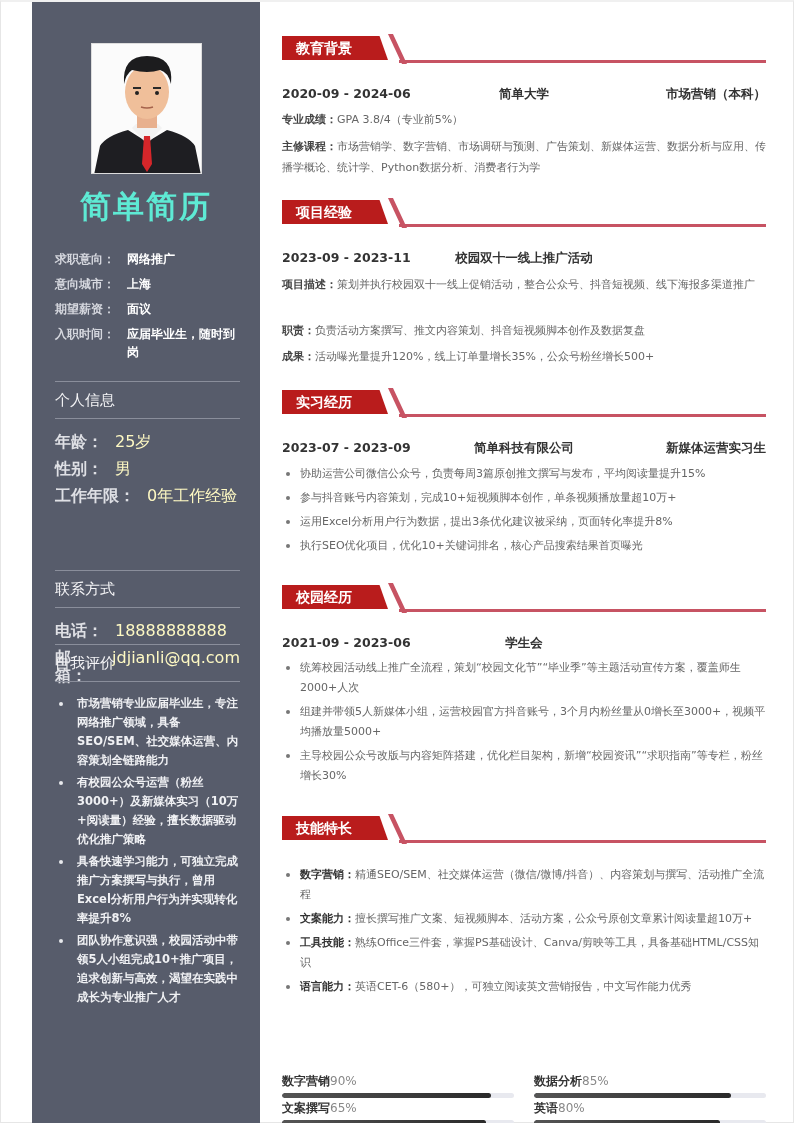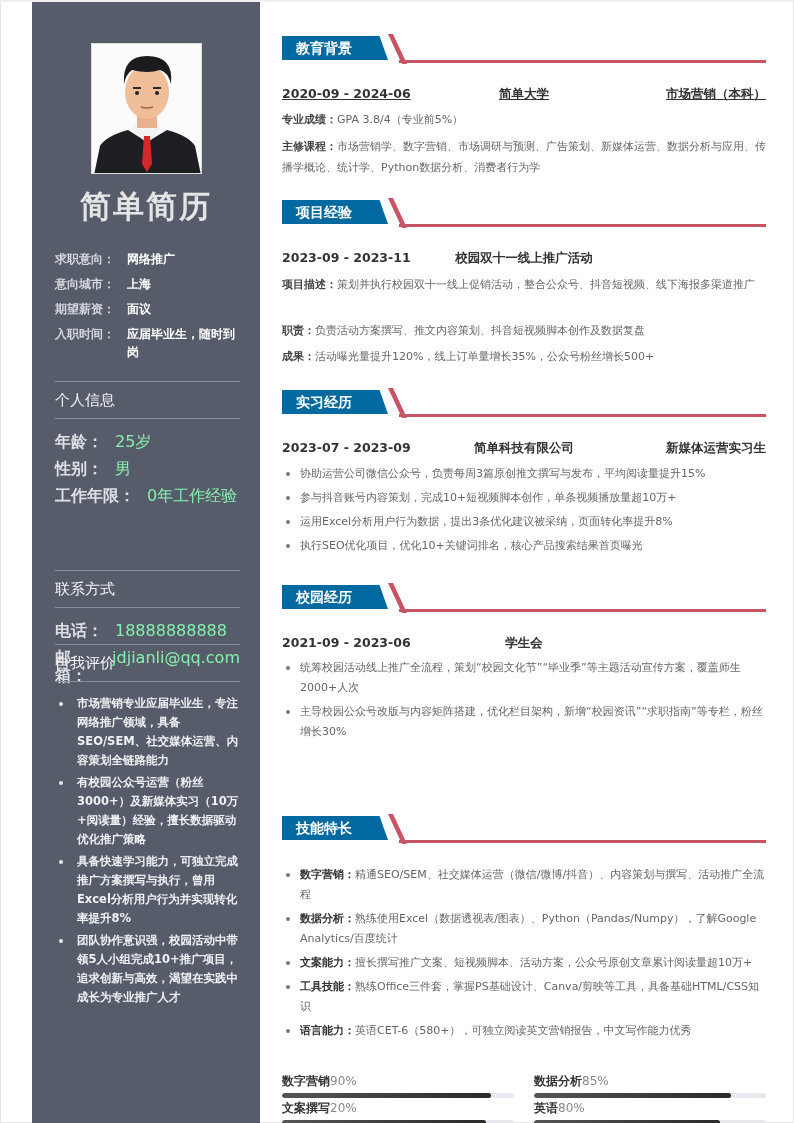--- a/index.html
+++ b/index.html
@@ -3,39 +3,39 @@
 <meta charset="utf-8">
 <style>
   * { box-sizing: border-box; margin: 0; padding: 0; }
   html, body { width: 794px; height: 1123px; overflow: hidden; background: #ffffff; }
   body { font-family: "DejaVu Sans", "Liberation Sans", sans-serif; color: #555; position: relative; }
   .page { position: absolute; left: 0; top: 0; width: 794px; height: 1123px; border: 1px solid #e6e6e6; border-top: 2px solid #f0f0f0; background: #fff; }
 
   
   .sidebar { position: absolute; left: 31px; top: 0; width: 228px; height: 1123px; background: #575c6b; color: #e9eaee; }
   .photo { position: absolute; left: 59px; top: 41px; width: 111px; height: 131px; background: #fafafa; border: 1px solid #ddd; overflow: hidden; }
-  .name { position: absolute; left: 0; width: 228px; top: 184px; text-align: center; font-size: 31px; font-weight: bold; color: #e5e5e5; letter-spacing: 2px; }
+  .name { position: absolute; left: 0; width: 228px; top: 184px; text-align: center; font-size: 31px; font-weight: bold; color: #5eead4; letter-spacing: 2px; }
   .intent { position: absolute; left: 23px; top: 248px; width: 190px; }
   .intent-row { display: flex; font-size: 12px; font-weight: bold; line-height: 18px; margin-bottom: 7px; }
   .intent-row .k { width: 72px; color: #d5d7de; flex-shrink: 0; }
   .intent-row .v { color: #ffffff; }
   .side-sec { position: absolute; left: 23px; width: 185px; }
   .side-sec .line { height: 1px; background: #8a8e9b; }
   .side-sec .title { font-size: 15px; font-weight: normal; color: #f4f4f6; padding: 8px 0 8px 0; line-height: 20px; }
   .kv { display: flex; font-size: 16px; line-height: 18px; margin-bottom: 9px; }
   .kv .k { font-weight: bold; color: #dfe0e5; margin-right: 12px; }
-  .kv .v { color: #86efac; }
+  .kv .v { color: #fef9c3; }
   .eval-list { list-style: none; padding-top: 12px; }
   .eval-list li { position: relative; padding-left: 22px; font-size: 11.5px; font-weight: bold; line-height: 19px; color: #f0f1f4; margin-bottom: 3px; }
   .eval-list li::before { content: ""; position: absolute; left: 4px; top: 8px; width: 4px; height: 4px; border-radius: 50%; background: #e8e9ed; }
 
   
   .main { position: absolute; left: 281px; top: 0; width: 484px; }
   .sec-head { position: absolute; left: 0; width: 484px; height: 30px; }
-  .sec-head .tab { position: absolute; left: 0; top: 2px; height: 24px; width: 106px; background: #0369a1; color: #fff; font-weight: bold; font-size: 14px; line-height: 24px; padding-left: 14px; clip-path: polygon(0 0, 92% 0, 100% 100%, 0 100%); }
+  .sec-head .tab { position: absolute; left: 0; top: 2px; height: 24px; width: 106px; background: #b91c1c; color: #fff; font-weight: bold; font-size: 14px; line-height: 24px; padding-left: 14px; clip-path: polygon(0 0, 92% 0, 100% 100%, 0 100%); }
   .sec-head .slash { position: absolute; left: 106px; top: 0; width: 5px; height: 30px; background: #c75363; transform: skewX(25deg); transform-origin: top left; }
   .sec-head .bar { position: absolute; left: 117px; right: 0; top: 26px; height: 3px; background: #c75363; }
   .entry-head { position: absolute; left: 0; width: 484px; display: flex; font-size: 12.5px; font-weight: bold; color: #333; line-height: 18px; }
   .entry-head .c1 { width: 150px; }
   .entry-head .c2 { flex: 1; text-align: center; }
   .entry-head .c3 { width: 150px; text-align: right; }
   .para { position: absolute; left: 0; width: 484px; font-size: 11px; line-height: 21px; color: #666; }
   .para b { color: #444; }
   .blist { position: absolute; left: 0; width: 484px; list-style: none; }
   .blist li { position: relative; padding-left: 18px; font-size: 11px; line-height: 20px; color: #666; margin-bottom: 4px; }
@@ -141,21 +141,21 @@
     </div>
   </aside>
 
   <main class="main">
 
     <div class="sec-head" style="top:32px;">
       <div class="tab">教育背景</div>
       <div class="slash"></div>
       <div class="bar"></div>
     </div>
-    <div class="entry-head" style="top:83px;text-decoration:underline;">
+    <div class="entry-head" style="top:83px;">
       <span class="c1">2020-09 - 2024-06</span>
       <span class="c2">简单大学</span>
       <span class="c3">市场营销（本科）</span>
     </div>
     <div class="para" style="top:107px;"><b>专业成绩：</b><span>GPA 3.8/4（专业前5%）</span></div>
     <div class="para" style="top:134px;"><b>主修课程：</b><span>市场营销学、数字营销、市场调研与预测、广告策划、新媒体运营、数据分析与应用、传播学概论、统计学、Python数据分析、消费者行为学</span></div>
 
     <div class="sec-head" style="top:196px;">
       <div class="tab">项目经验</div>
       <div class="slash"></div>
@@ -192,31 +192,31 @@
       <div class="slash"></div>
       <div class="bar"></div>
     </div>
     <div class="entry-head" style="top:632px;">
       <span class="c1">2021-09 - 2023-06</span>
       <span class="c2">学生会</span>
       <span class="c3"></span>
     </div>
     <ul class="blist" style="top:656px;">
       <li>统筹校园活动线上推广全流程，策划“校园文化节”“毕业季”等主题活动宣传方案，覆盖师生2000+人次</li>
+      <li>组建并带领5人新媒体小组，运营校园官方抖音账号，3个月内粉丝量从0增长至3000+，视频平均播放量5000+</li>
       <li>主导校园公众号改版与内容矩阵搭建，优化栏目架构，新增“校园资讯”“求职指南”等专栏，粉丝增长30%</li>
     </ul>
 
     <div class="sec-head" style="top:812px;padding-left:20px;">
       <div class="tab">技能特长</div>
       <div class="slash"></div>
       <div class="bar"></div>
     </div>
     <ul class="blist" style="top:863px;">
       <li><b>数字营销：</b><span>精通SEO/SEM、社交媒体运营（微信/微博/抖音）、内容策划与撰写、活动推广全流程</span></li>
-      <li><b>数据分析：</b><span>熟练使用Excel（数据透视表/图表）、Python（Pandas/Numpy），了解Google Analytics/百度统计</span></li>
       <li><b>文案能力：</b><span>擅长撰写推广文案、短视频脚本、活动方案，公众号原创文章累计阅读量超10万+</span></li>
       <li><b>工具技能：</b><span>熟练Office三件套，掌握PS基础设计、Canva/剪映等工具，具备基础HTML/CSS知识</span></li>
       <li><b>语言能力：</b><span>英语CET-6（580+），可独立阅读英文营销报告，中文写作能力优秀</span></li>
     </ul>
 
     <div class="skills">
       <div class="skill">
         <div class="row">
             <span class="lbl">数字营销</span>
             <span class="pct">90%</span>
@@ -230,21 +230,21 @@
             <span class="lbl">数据分析</span>
             <span class="pct">85%</span>
           </div>
         <div class="track">
             <div class="fill" style="width: 85%;"></div>
           </div>
       </div>
       <div class="skill">
         <div class="row">
             <span class="lbl">文案撰写</span>
-            <span class="pct">20%</span>
+            <span class="pct">65%</span>
           </div>
         <div class="track">
             <div class="fill" style="width: 88%;"></div>
           </div>
       </div>
       <div class="skill">
         <div class="row">
             <span class="lbl">英语</span>
             <span class="pct">80%</span>
           </div>

